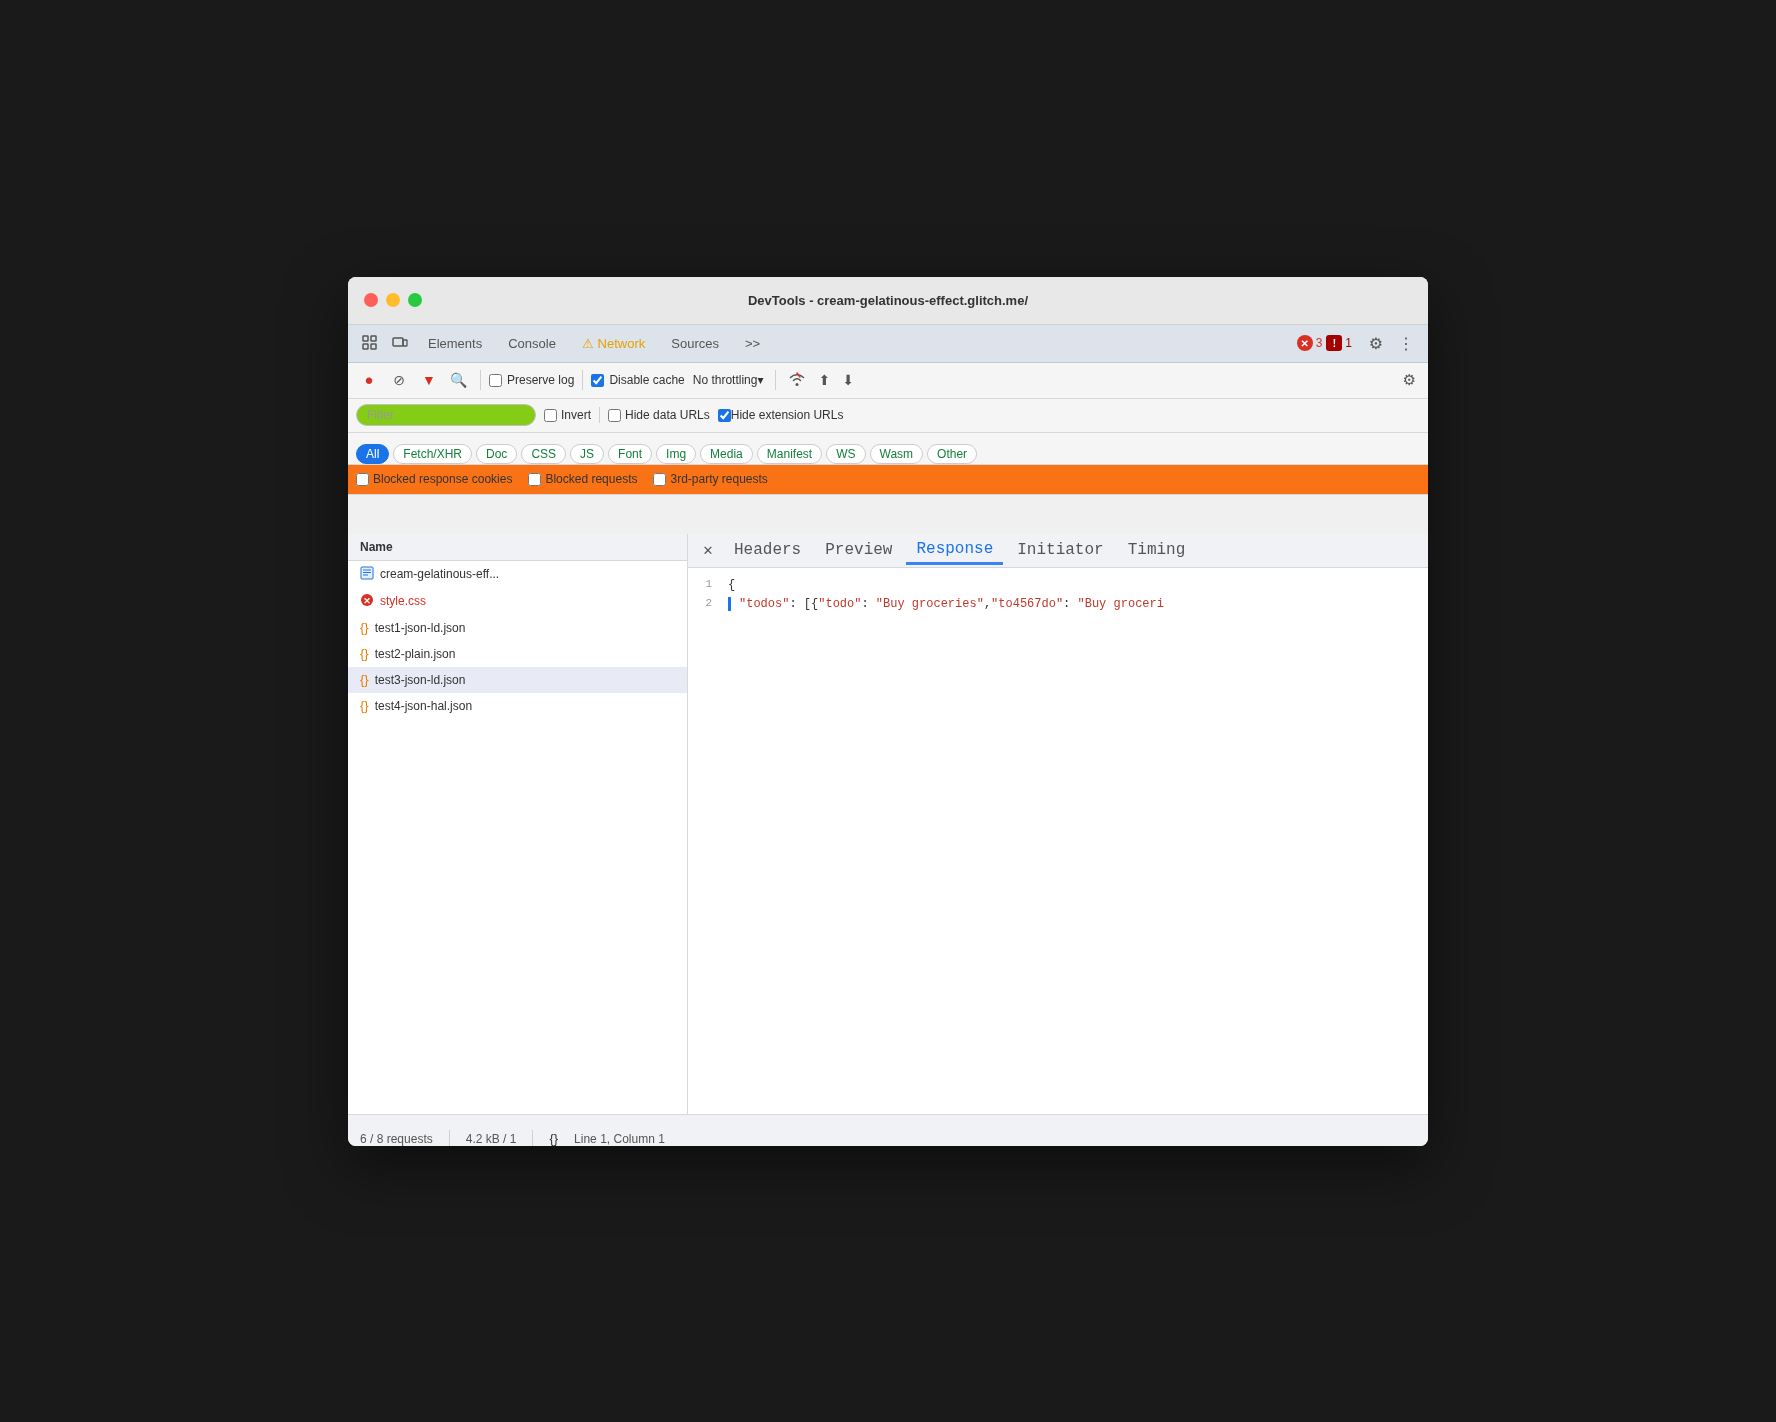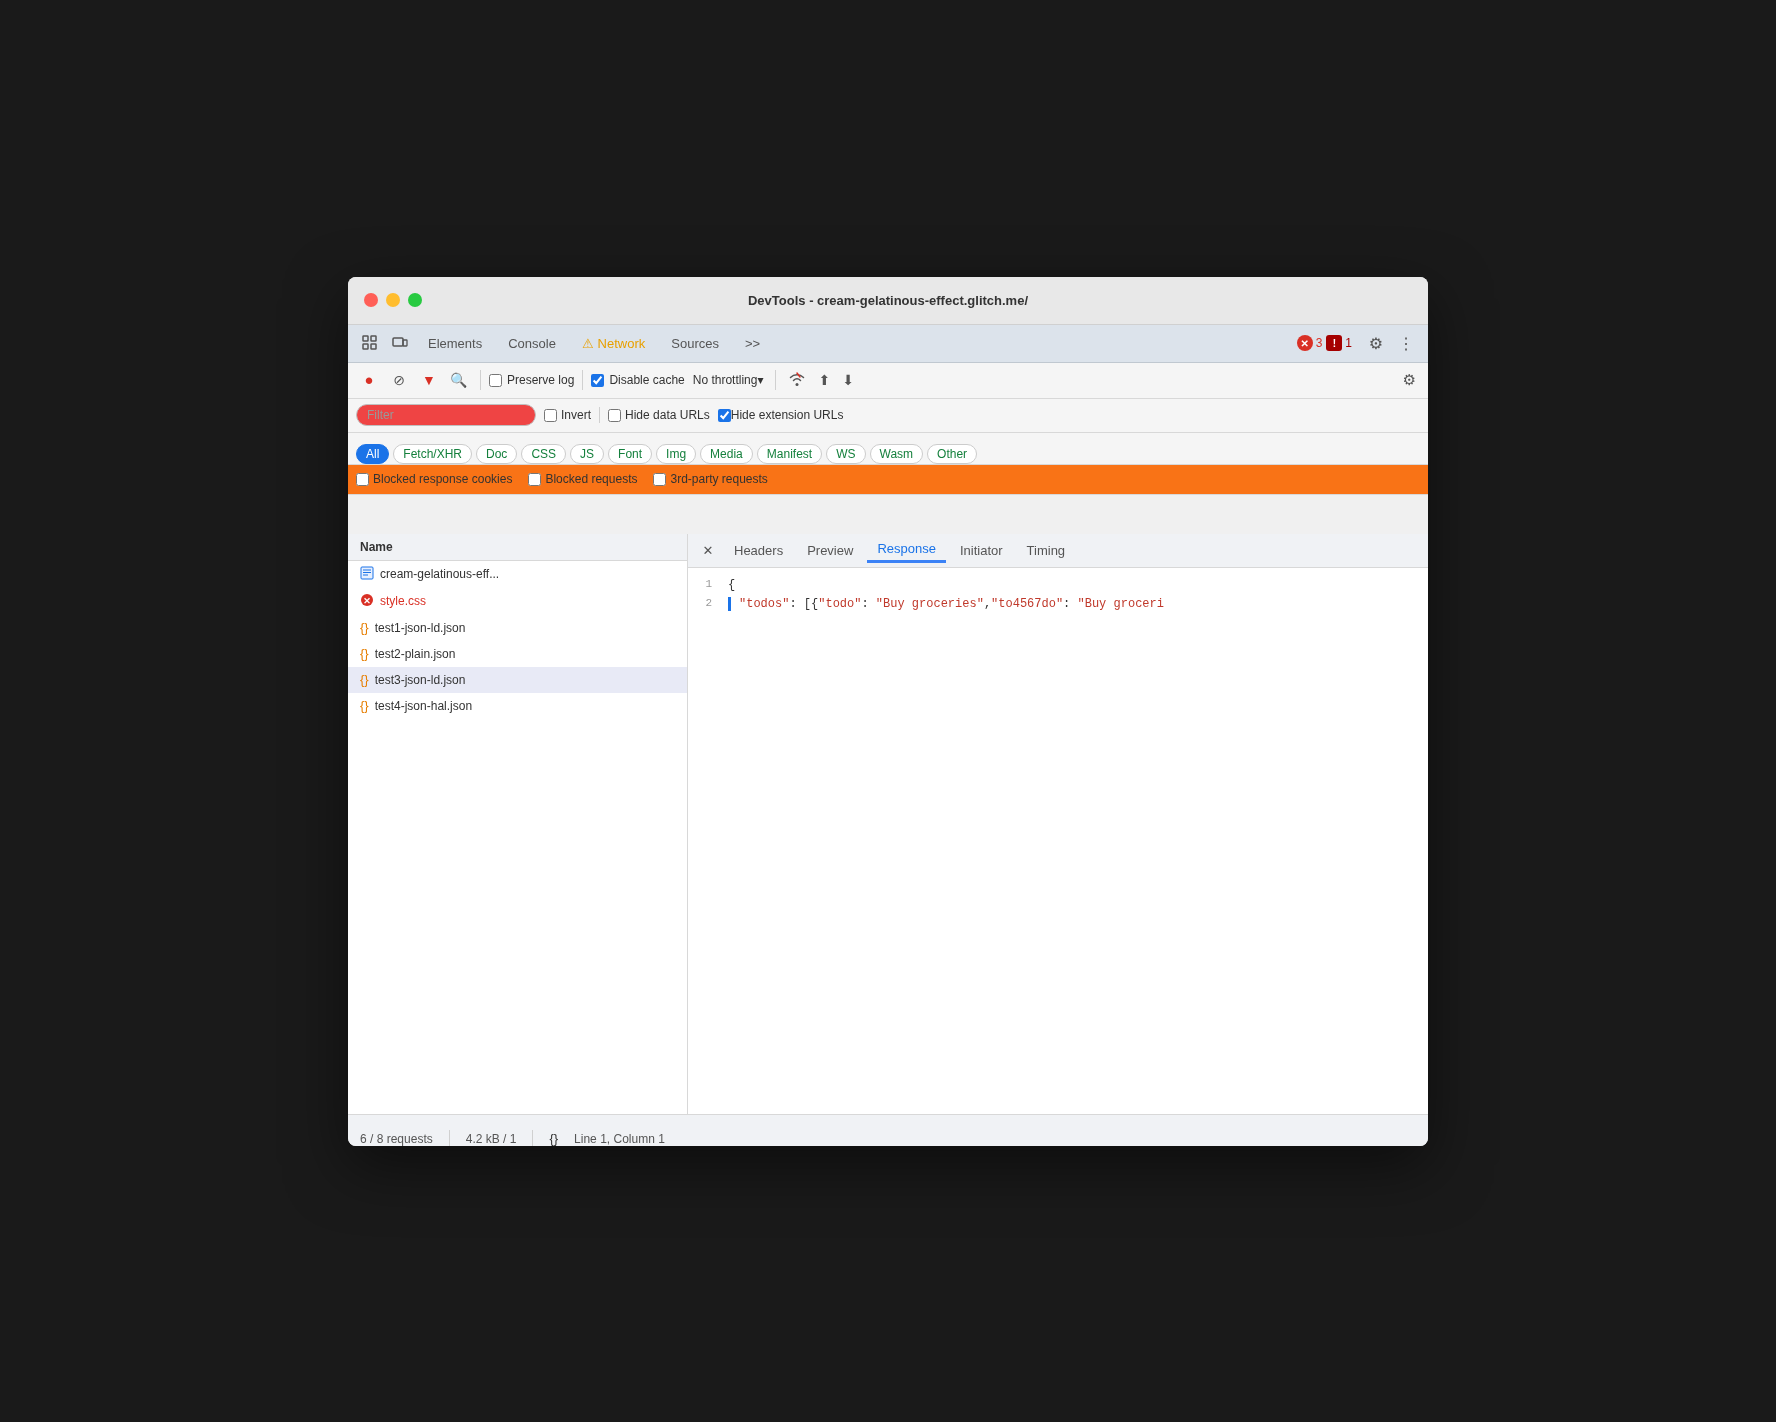--- a/index.html
+++ b/index.html
@@ -223,21 +223,21 @@
       border-bottom: 1px solid #d8d8d8;
       gap: 8px;
     }
     .filter-input {
       width: 180px;
       height: 22px;
       border: 1px solid #c0c0c0;
       border-radius: 11px;
       padding: 0 10px;
       font-size: 12px;
-      background: #ef4444;
+      background: #84cc16;
       color: #333;
       outline: none;
     }
     .filter-input::placeholder { color: #999; }
     .invert-wrap {
       display: flex;
       align-items: center;
       gap: 4px;
       font-size: 12px;
       color: #333;
@@ -384,24 +384,25 @@
       display: flex;
       align-items: center;
       justify-content: center;
       cursor: pointer;
       color: #555;
       font-size: 13px;
       border-radius: 4px;
     }
     .resp-tab {
       padding: 4px 10px;
-      font-size: 13px;
+      font-size: 16px;
       color: #555;
       cursor: pointer;
       border-radius: 4px 4px 0 0;
+      font-family: Liberation Mono, monospace;
     }
     .resp-tab.active {
       color: #1a73e8;
       border-bottom: 3px solid #3b82f6;
       font-weight: 500;
     }
     .response-content {
       flex: 1;
       padding: 8px 0;
       overflow: auto;

